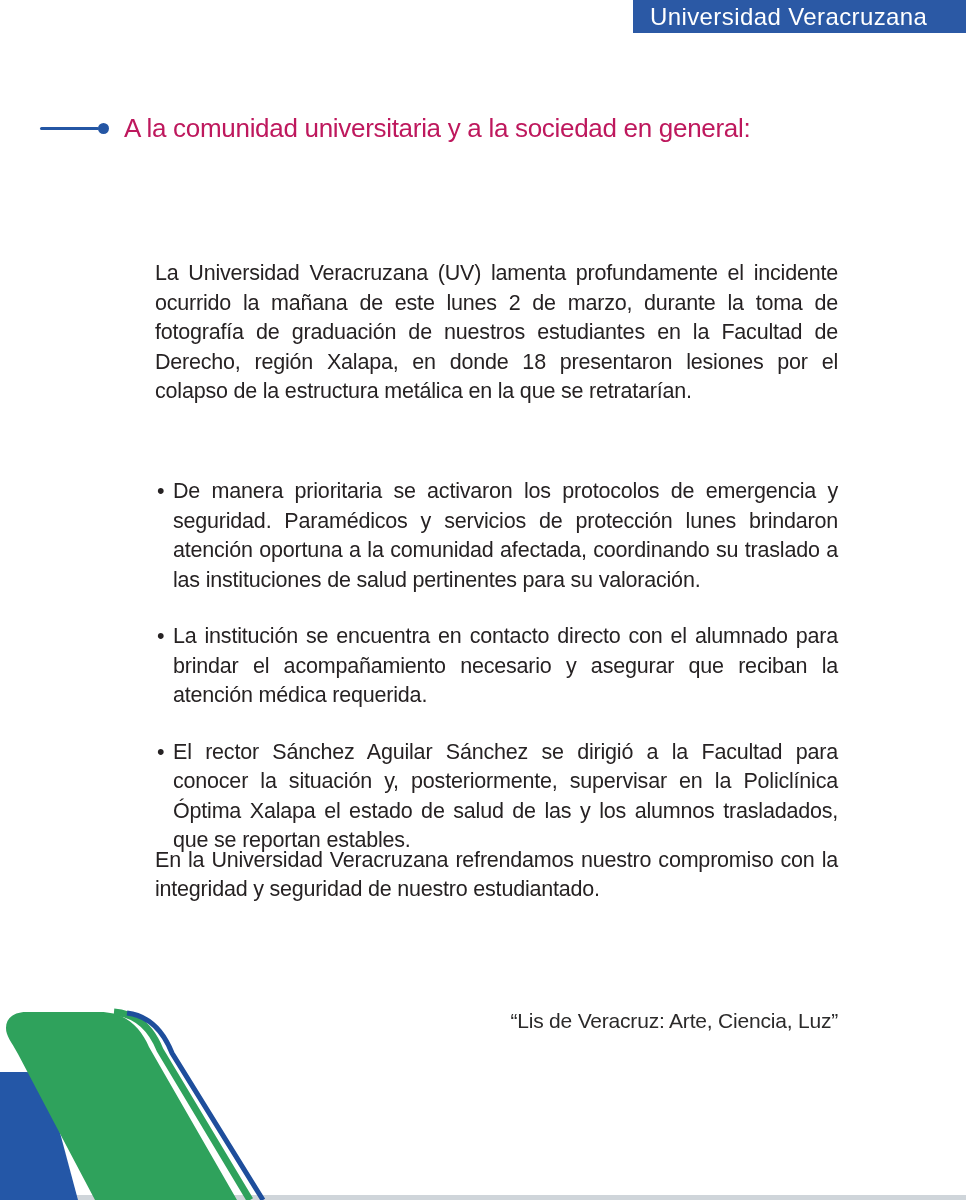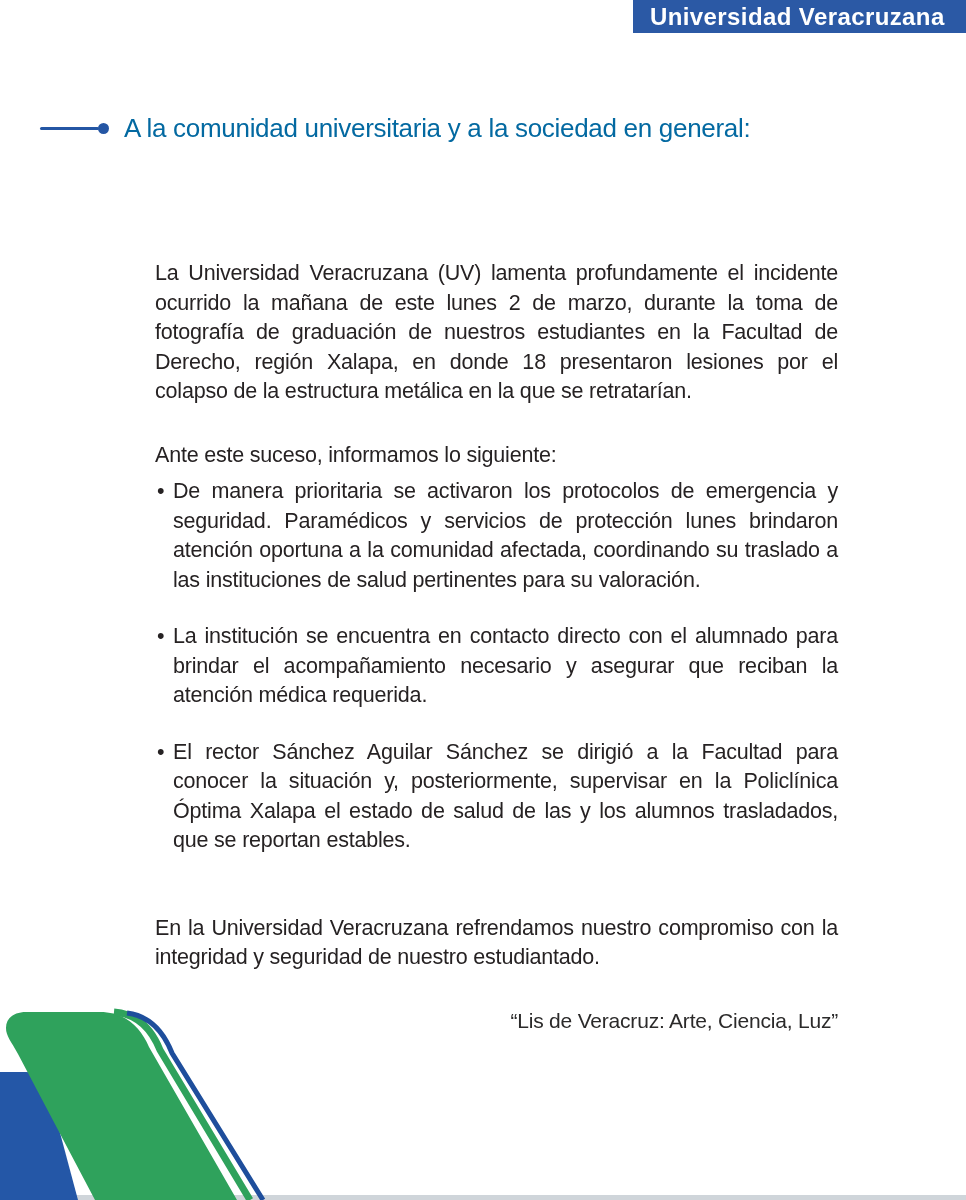--- a/index.html
+++ b/index.html
@@ -9,46 +9,46 @@
     font-family:"Liberation Sans", sans-serif;
     color:#262223;
   }
   
   .band{
     position:absolute; top:0; left:633px; right:0; height:33px;
     background:#2b59a5; display:flex; align-items:center;
     padding-left:17px; box-sizing:border-box;
   }
   .band-title{
-    color:#ffffff; font-size:24px; font-weight:700; letter-spacing:0.4px;
+    color:#ffffff; font-size:24px; font-weight:400; letter-spacing:0.4px;
     white-space:nowrap;
   }
   
   .salutation{
     position:absolute; left:40px; top:112px; height:32px;
     display:flex; align-items:center;
   }
   .accent-line{width:59px; height:3px; background:#2456a4; border-radius:2px;}
   .accent-dot{width:11px; height:11px; border-radius:50%; background:#2456a4; margin-left:-1px;}
   .salutation-text{
     margin-left:15px; font-size:26px; font-weight:400; letter-spacing:-0.3px;
-    color:#0369a1; white-space:nowrap;
+    color:#be185d; white-space:nowrap;
   }
   
   .copy{
     position:absolute; left:155px; width:683px;
     font-size:21.5px; line-height:29.5px; letter-spacing:-0.2px;
     text-align:justify;
   }
   #para-lead{top:244px;margin-top:15px;}
   #para-intro{top:419px; text-align:left;}
   #bullet-list{top:477px;}
   .bullet{position:relative; padding-left:18px; margin-bottom:27px; text-align:justify;}
   .bullet .marker{position:absolute; left:2px; top:0;}
-  #para-closing{top:892px;}
+  #para-closing{top:824px;}
   
   .signature{
     position:absolute; right:128px; top:1006px; text-align:left;
     font-size:21px; line-height:30.5px; letter-spacing:-0.2px; color:#2b2a2a;
   }
   
   #bottom-strip{position:absolute; left:0; right:0; bottom:0; height:5px; z-index:1;}
   #ribbon{position:absolute; left:0; top:1000px; width:380px; height:200px; z-index:2;}
 </style>
 </head>
@@ -61,21 +61,20 @@
   </div>
 
   <div class="salutation">
     <span class="accent-line" style="background: rgb(36, 86, 164);"></span>
     <span class="accent-dot" style="background: rgb(36, 86, 164);"></span>
     <span class="salutation-text">A la comunidad universitaria y a la sociedad en general:</span>
   </div>
 
   <p class="copy" id="para-lead">La Universidad Veracruzana (UV) lamenta profundamente el incidente ocurrido la mañana de este lunes 2 de marzo, durante la toma de fotografía de graduación de nuestros estudiantes en la Facultad de Derecho, región Xalapa, en donde 18 presentaron lesiones por el colapso de la estructura metálica en la que se retratarían.</p>
 
-  <p class="copy" id="para-intro">Ante este suceso, informamos lo siguiente:</p>
 
   <div class="copy" id="bullet-list">
     <div class="bullet">
       <span class="marker">•</span>
       <span>De manera prioritaria se activaron los protocolos de emergencia y seguridad. Paramédicos y servicios de protección lunes brindaron atención oportuna a la comunidad afectada, coordinando su traslado a las instituciones de salud pertinentes para su valoración.</span>
     </div>
     <div class="bullet">
       <span class="marker">•</span>
       <span>La institución se encuentra en contacto directo con el alumnado para brindar el acompañamiento necesario y asegurar que reciban la atención médica requerida.</span>
     </div>

